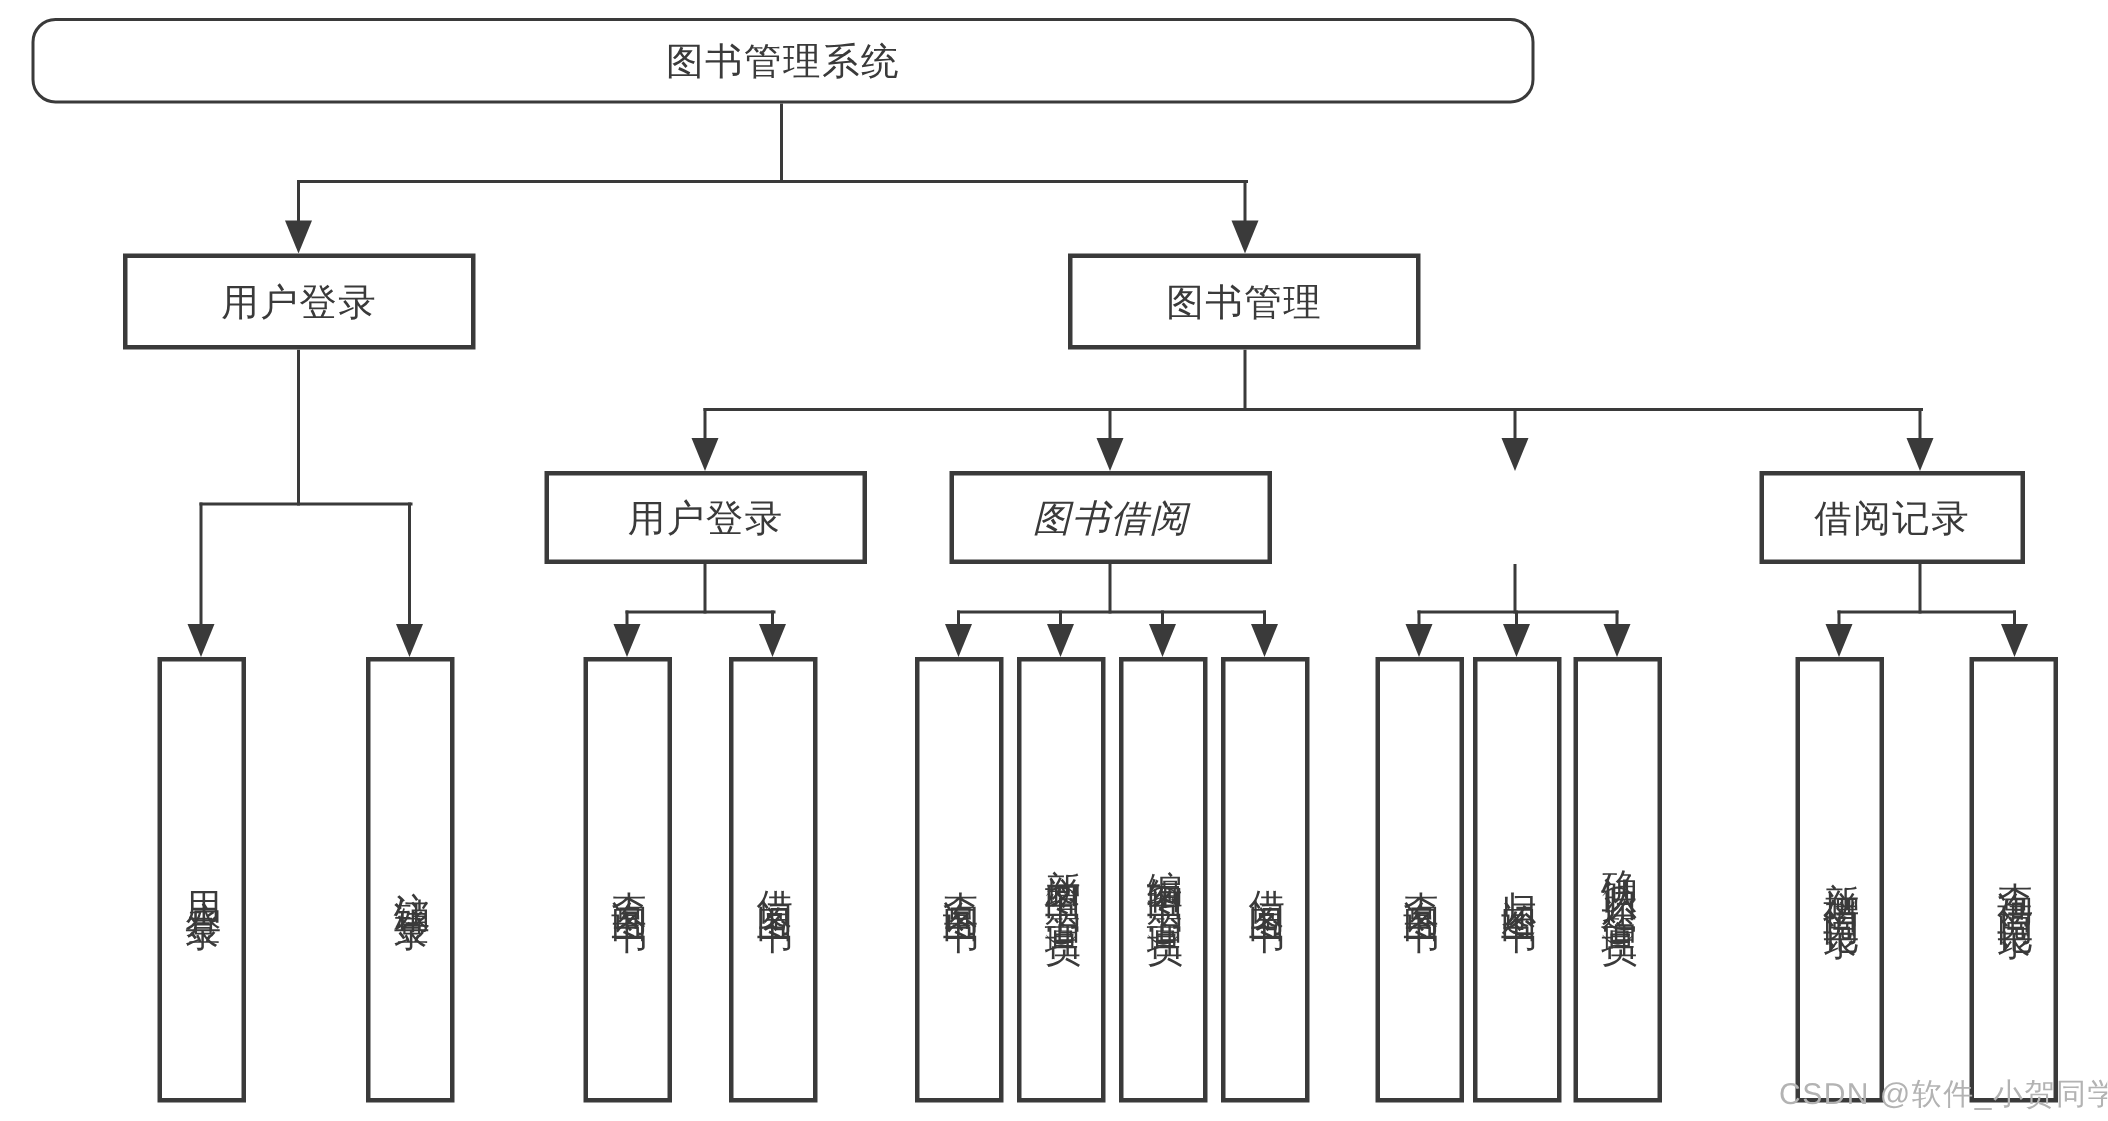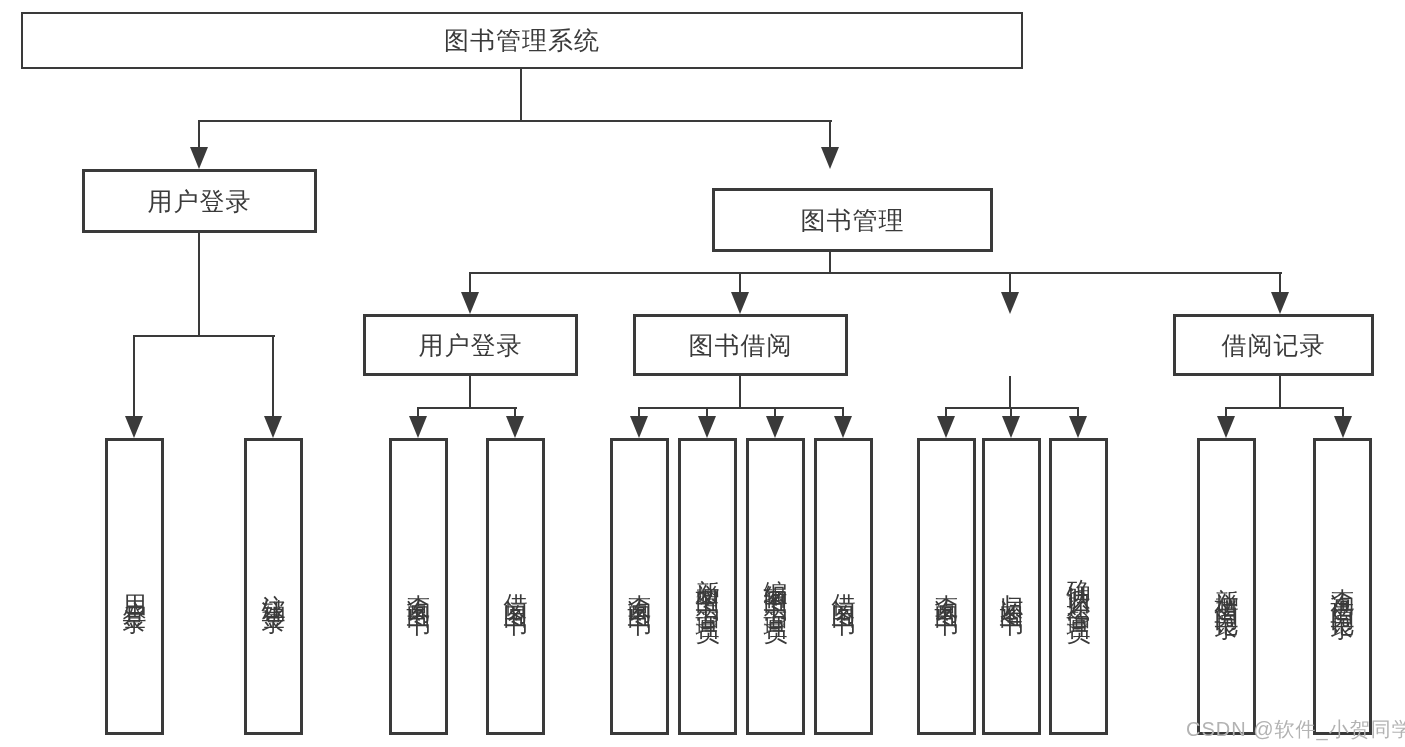--- a/index.html
+++ b/index.html
@@ -13,21 +13,21 @@
   .node {
     position: absolute;
     box-sizing: border-box;
     border: 3px solid #3a3a3a;
     background: #ffffff;
     display: flex;
     align-items: center;
     justify-content: center;
     z-index: 2;
   }
-  .node.root { border-width: 2px; }
+  .node.root { border-width: 2px; border-radius: 16px; }
   .hlabel {
     font-size: 25px;
     color: #3a3a3a;
     letter-spacing: 1px;
     white-space: nowrap;
   }
   .vlabel {
     writing-mode: vertical-lr;
     text-orientation: mixed;
     font-size: 24px;
@@ -69,21 +69,21 @@
   <div class="line-v" style="left:520px; top:69px; height:53px;"></div>
   <div class="line-h" style="left:198px; top:120px; width:634px;"></div>
   <div class="line-v" style="left:198px; top:120px; height:29px;"></div>
   <div class="arrow" style="left:190px; top:147px;"></div>
   <div class="line-v" style="left:829px; top:120px; height:29px;"></div>
   <div class="arrow" style="left:821px; top:147px;"></div>
 
   <div class="node" style="left:82px; top:169px; width:235px; height:64px;">
     <span class="hlabel">用户登录</span>
   </div>
-  <div class="node" style="left:712px; top:169px; width:281px; height:64px;margin-top:19px;">
+  <div class="node" style="left:712px; top:169px; width:235px; height:64px;">
     <span class="hlabel">图书管理</span>
   </div>
 
   <div class="line-v" style="left:198px; top:233px; height:104px;"></div>
   <div class="line-h" style="left:133px; top:335px; width:142px;"></div>
   <div class="line-v" style="left:133px; top:335px; height:83px;"></div>
   <div class="arrow" style="left:125px; top:416px;"></div>
   <div class="line-v" style="left:272px; top:335px; height:83px;"></div>
   <div class="arrow" style="left:264px; top:416px;"></div>
 
@@ -94,24 +94,24 @@
   <div class="line-v" style="left:739px; top:272px; height:22px;"></div>
   <div class="arrow" style="left:731px; top:292px;"></div>
   <div class="line-v" style="left:1009px; top:272px; height:22px;"></div>
   <div class="arrow" style="left:1001px; top:292px;"></div>
   <div class="line-v" style="left:1279px; top:272px; height:22px;"></div>
   <div class="arrow" style="left:1271px; top:292px;"></div>
 
   <div class="node" style="left:363px; top:314px; width:215px; height:62px;">
     <span class="hlabel">用户登录</span>
   </div>
-  <div class="node" style="left:633px; top:314px; width:215px; height:62px;">
+  <div class="node" style="left:633px; top:314px; width:215px; height:62px;font-style:italic;">
     <span class="hlabel">图书借阅</span>
   </div>
-  <div class="node" style="left:1173px; top:314px; width:201px; height:62px;text-align:center;">
+  <div class="node" style="left:1173px; top:314px; width:177px; height:62px;text-align:center;">
     <span class="hlabel">借阅记录</span>
   </div>
 
   <div class="line-v" style="left:469px; top:376px; height:33px;"></div>
   <div class="line-h" style="left:417px; top:407px; width:100px;"></div>
   <div class="line-v" style="left:417px; top:407px; height:11px;"></div>
   <div class="arrow" style="left:409px; top:416px;"></div>
   <div class="line-v" style="left:514px; top:407px; height:11px;"></div>
   <div class="arrow" style="left:506px; top:416px;"></div>
 

